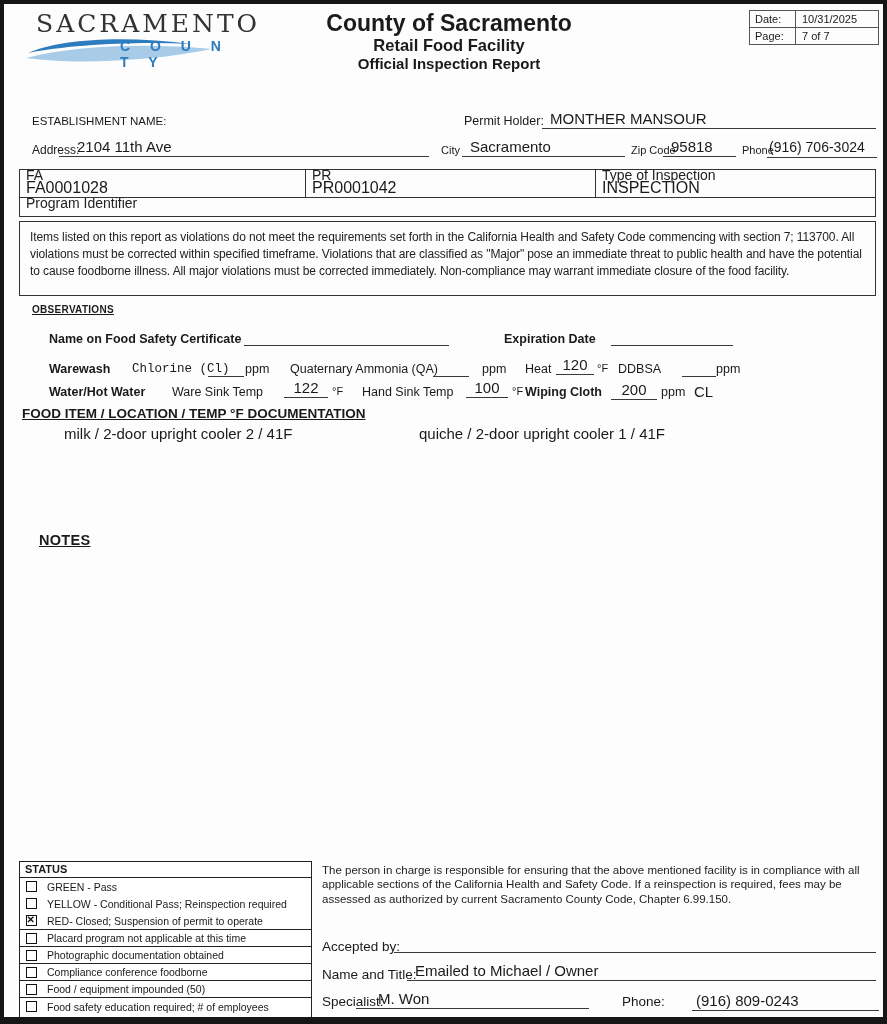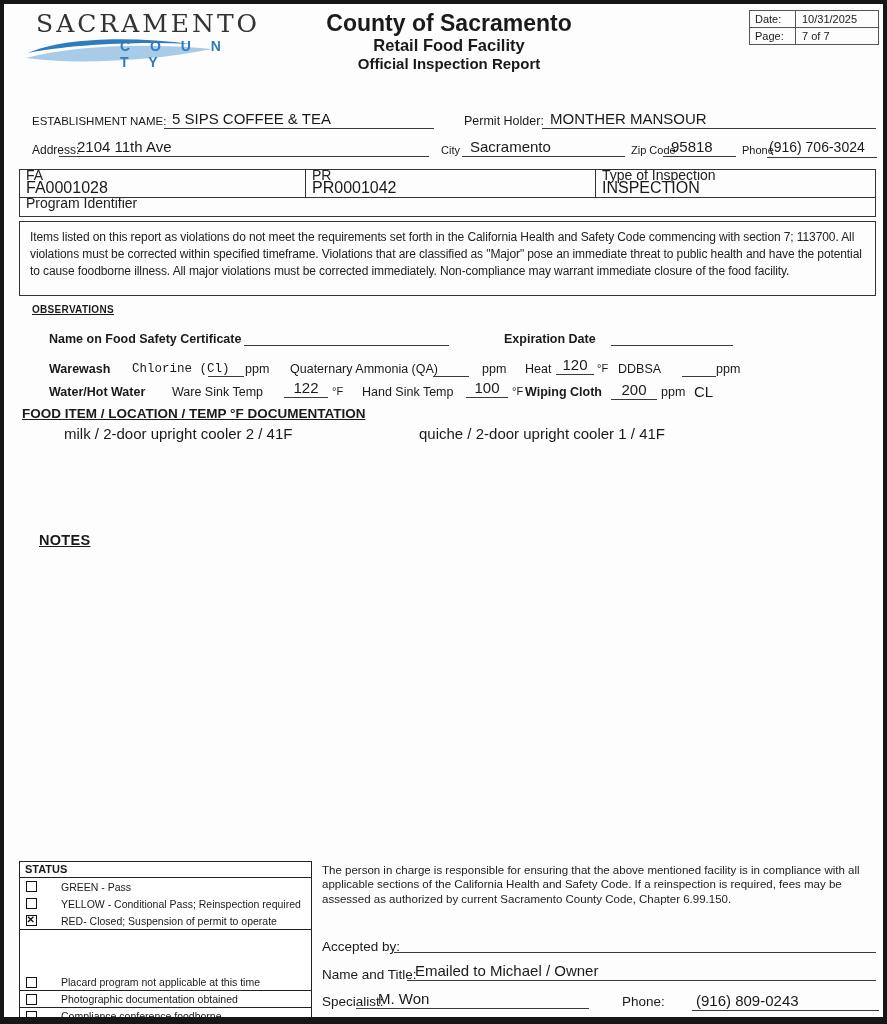--- a/index.html
+++ b/index.html
@@ -27,21 +27,21 @@
   
   .idbox{border:1.5px solid #333;box-sizing:border-box;display:flex;}
   .idcell{box-sizing:border-box;padding:1px 6px;overflow:hidden;}
   .idcell+.idcell{border-left:1.5px solid #333;}
   .tiny{font-size:14px;color:#222;display:block;line-height:9px;}
   .idval{font-size:16px;line-height:15px;display:block;}
   .parabox{border:1.5px solid #333;box-sizing:border-box;padding:7px 10px;font-size:12px;line-height:1.42;letter-spacing:-0.1px;color:#222;}
   .h-obs{font-size:10px;font-weight:bold;text-decoration:underline;letter-spacing:0.3px;}
   
   .statusbox{border:1.5px solid #222;box-sizing:border-box;background:#fff;font-size:10.5px;}
-  .srow{display:flex;align-items:center;gap:24px;padding:0 6px;box-sizing:border-box;height:16px;}
+  .srow{display:flex;align-items:center;gap:10px;padding:0 6px;box-sizing:border-box;height:16px;}
   .shead{font-weight:bold;font-size:11px;height:15px;line-height:15px;padding:0 5px;border-bottom:1.5px solid #222;}
   .bb{border-bottom:1.5px solid #222;}
   .cb{width:9px;height:9px;border:1.5px solid #111;display:inline-block;position:relative;flex:none;background:#fff;}
   .cb.checked::after{content:"✕";position:absolute;left:-0.5px;top:-2.5px;font-size:10px;font-weight:bold;color:#111;}
   .sl{white-space:nowrap;overflow:hidden;}
 </style>
 </head>
 <body>
 
 <div class="page">
@@ -67,21 +67,20 @@
       <span class="v">10/31/2025</span>
     </div>
     <div class="r">
       <span class="l">Page:</span>
       <span class="v">7  of  7</span>
     </div>
   </div>
 
   <div class="abs" style="left:0;top:106px;width:887px;height:22px;">
     <span class="abs lbl-sm" style="left:28px;top:5px;font-size:11.5px;">ESTABLISHMENT NAME:</span>
-    <span class="abs ul uval" style="left:160px;top:0;width:270px;">5 SIPS COFFEE &amp; TEA</span>
     <span class="abs lbl" style="left:460px;top:4px;font-size:12.5px;">Permit Holder:</span>
     <span class="abs ul uval" style="left:538px;top:0;width:334px;">MONTHER MANSOUR</span>
   </div>
 
   <div class="abs" style="left:0;top:134px;width:887px;height:22px;">
     <span class="abs lbl" style="left:28px;top:5px;">Address:</span>
     <span class="abs ul uval" style="left:55px;top:0;width:370px;padding-left:18px;">2104 11th Ave</span>
     <span class="abs lbl-sm" style="left:437px;top:6px;">City</span>
     <span class="abs ul uval" style="left:458px;top:0;width:163px;">Sacramento</span>
     <span class="abs lbl-sm" style="left:627px;top:6px;">Zip Code</span>
@@ -166,21 +165,21 @@
       <span class="sl">GREEN - Pass</span>
     </div>
     <div class="srow" style="height:17px;">
       <span class="cb"></span>
       <span class="sl">YELLOW - Conditional Pass; Reinspection required</span>
     </div>
     <div class="srow bb" style="height:18px;">
       <span class="cb checked"></span>
       <span class="sl">RED- Closed; Suspension of permit to operate</span>
     </div>
-    <div class="srow bb" style="height:17px;margin-top:44px;">
+    <div class="srow bb" style="height:17px;">
       <span class="cb"></span>
       <span class="sl">Placard program not applicable at this time</span>
     </div>
     <div class="srow bb" style="height:17px;">
       <span class="cb"></span>
       <span class="sl">Photographic documentation obtained</span>
     </div>
     <div class="srow bb" style="height:17px;">
       <span class="cb"></span>
       <span class="sl">Compliance conference foodborne</span>

